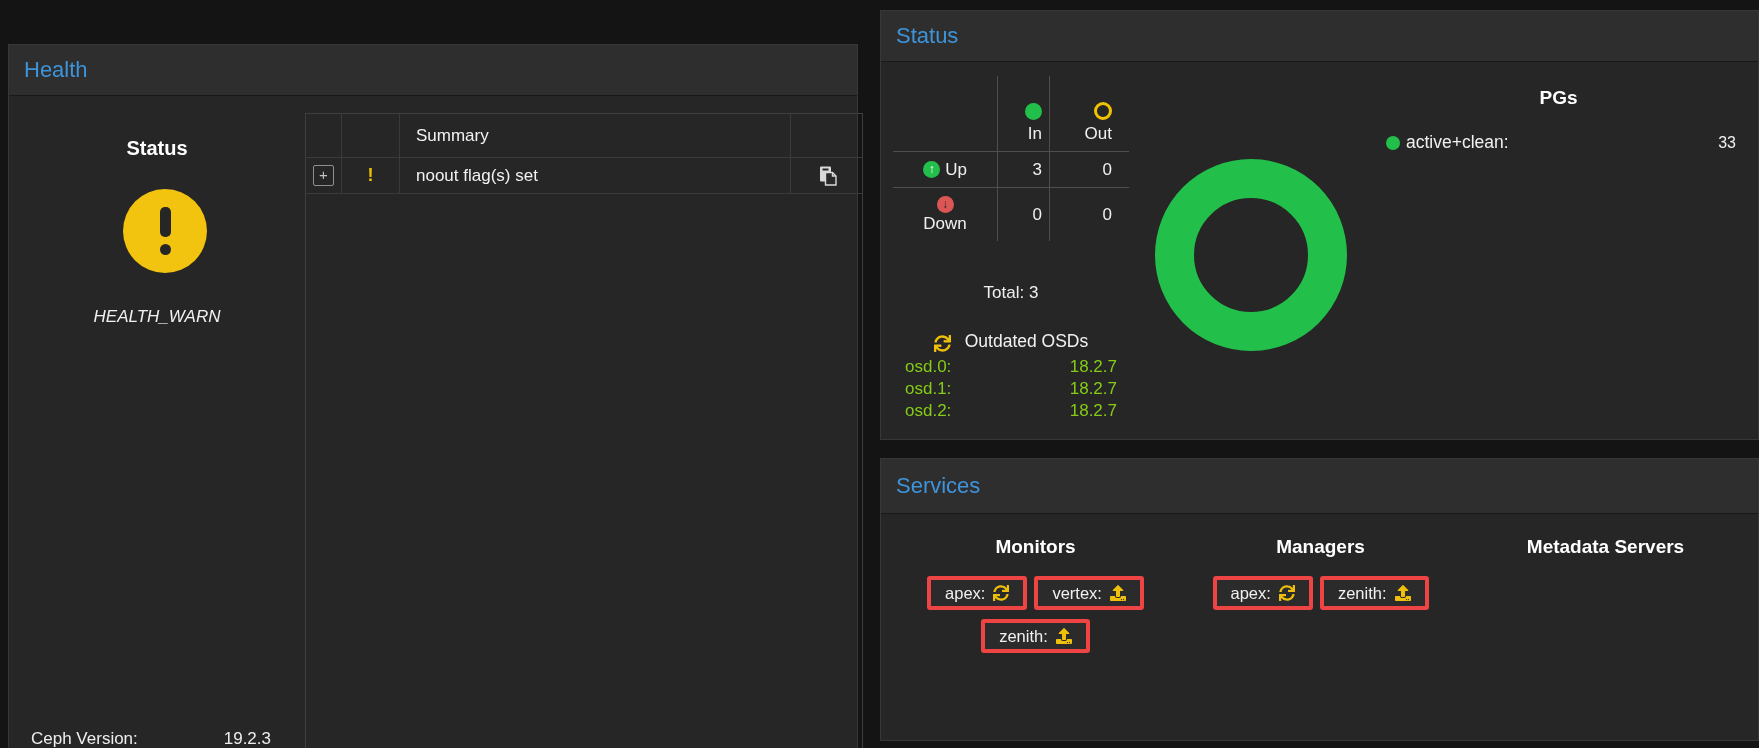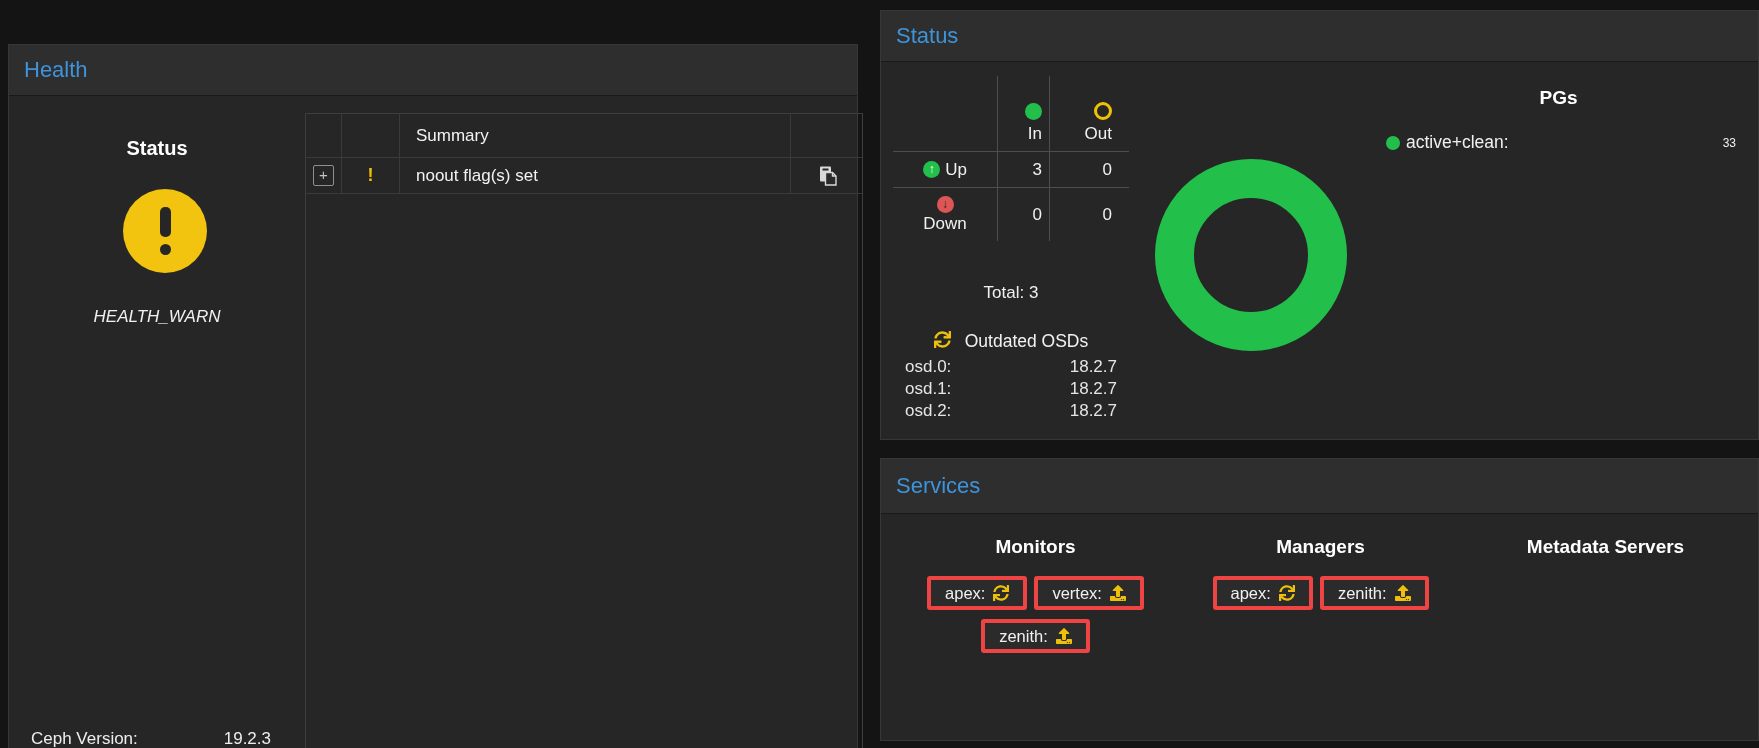--- a/index.html
+++ b/index.html
@@ -40,28 +40,28 @@
   .pad-in{padding-right:8px;padding-left:44px;}
   .pad-out{padding-right:17px;}
   .m-num{display:flex;align-items:center;justify-content:flex-end;}
   .m-label{display:flex;align-items:center;justify-content:center;gap:5px;}
   .m-label-wrap{display:flex;flex-direction:column;align-items:center;justify-content:center;line-height:21px;}
   .dot-green{width:17px;height:17px;border-radius:50%;background:#23bf4b;}
   .ring-yellow{width:12px;height:12px;border-radius:50%;border:3px solid #f0c300;background:transparent;}
   .circ-up{width:17px;height:17px;border-radius:50%;background:#23bf4b;color:#ffffff;font-size:12px;font-weight:bold;line-height:17px;text-align:center;}
   .circ-down{width:17px;height:17px;border-radius:50%;background:#dd5656;color:#262626;font-size:12px;font-weight:bold;line-height:17px;text-align:center;}
   .total-line{position:absolute;left:12px;top:272px;width:236px;text-align:center;font-size:17px;color:#f0f0f0;}
-  .outdated-title{position:absolute;left:12px;top:320px;width:236px;display:flex;align-items:flex-start;justify-content:center;gap:14px;font-size:17.5px;color:#f2f2f2;}
-  .osd-row{position:absolute;left:24px;width:212px;display:flex;font-size:17px;color:#e5e5e5;align-items:flex-end;}
+  .outdated-title{position:absolute;left:12px;top:320px;width:236px;display:flex;align-items:flex-end;justify-content:center;gap:14px;font-size:17.5px;color:#f2f2f2;}
+  .osd-row{position:absolute;left:24px;width:212px;display:flex;font-size:17px;color:#84cc16;align-items:flex-end;}
   .osd-row .osd-ver{margin-left:auto;}
   .donut{position:absolute;left:274px;top:148px;width:192px;height:192px;box-sizing:border-box;border:39px solid #23bf4b;border-radius:50%;}
   .pgs-title{position:absolute;left:500px;top:76px;width:355px;text-align:center;font-size:19px;font-weight:bold;color:#ffffff;}
   .pgs-legend-row{position:absolute;left:505px;top:121px;width:350px;display:flex;align-items:center;gap:6px;font-size:17.5px;color:#f0f0f0;}
   .legend-dot{width:14px;height:14px;border-radius:50%;background:#23bf4b;flex:0 0 auto;}
-  .pgs-legend-row .legend-value{margin-left:auto;font-size:12px;}
+  .pgs-legend-row .legend-value{margin-left:auto;font-size:16px;}
 
   
   #services-panel{left:880px;top:458px;width:879px;height:283px;}
   #services-panel .panel-header{height:54px;}
   .svc-col{position:absolute;top:54px;width:285px;}
   .svc-col-0{left:12px;} .svc-col-1{left:297px;} .svc-col-2{left:582px;}
   .svc-heading{margin-top:23px;text-align:center;font-size:19px;font-weight:bold;color:#ffffff;}
   .svc-btnrow{display:flex;justify-content:center;gap:7px;margin-top:18px;}
   .svc-btnrow.second{margin-top:9px;}
   .btn{height:34px;box-sizing:border-box;border:4px solid #ef4444;border-radius:3px;background:#2b2b2b;color:#f0f0f0;font-size:16.5px;padding:0 14px;display:flex;align-items:center;gap:8px;cursor:pointer;}

